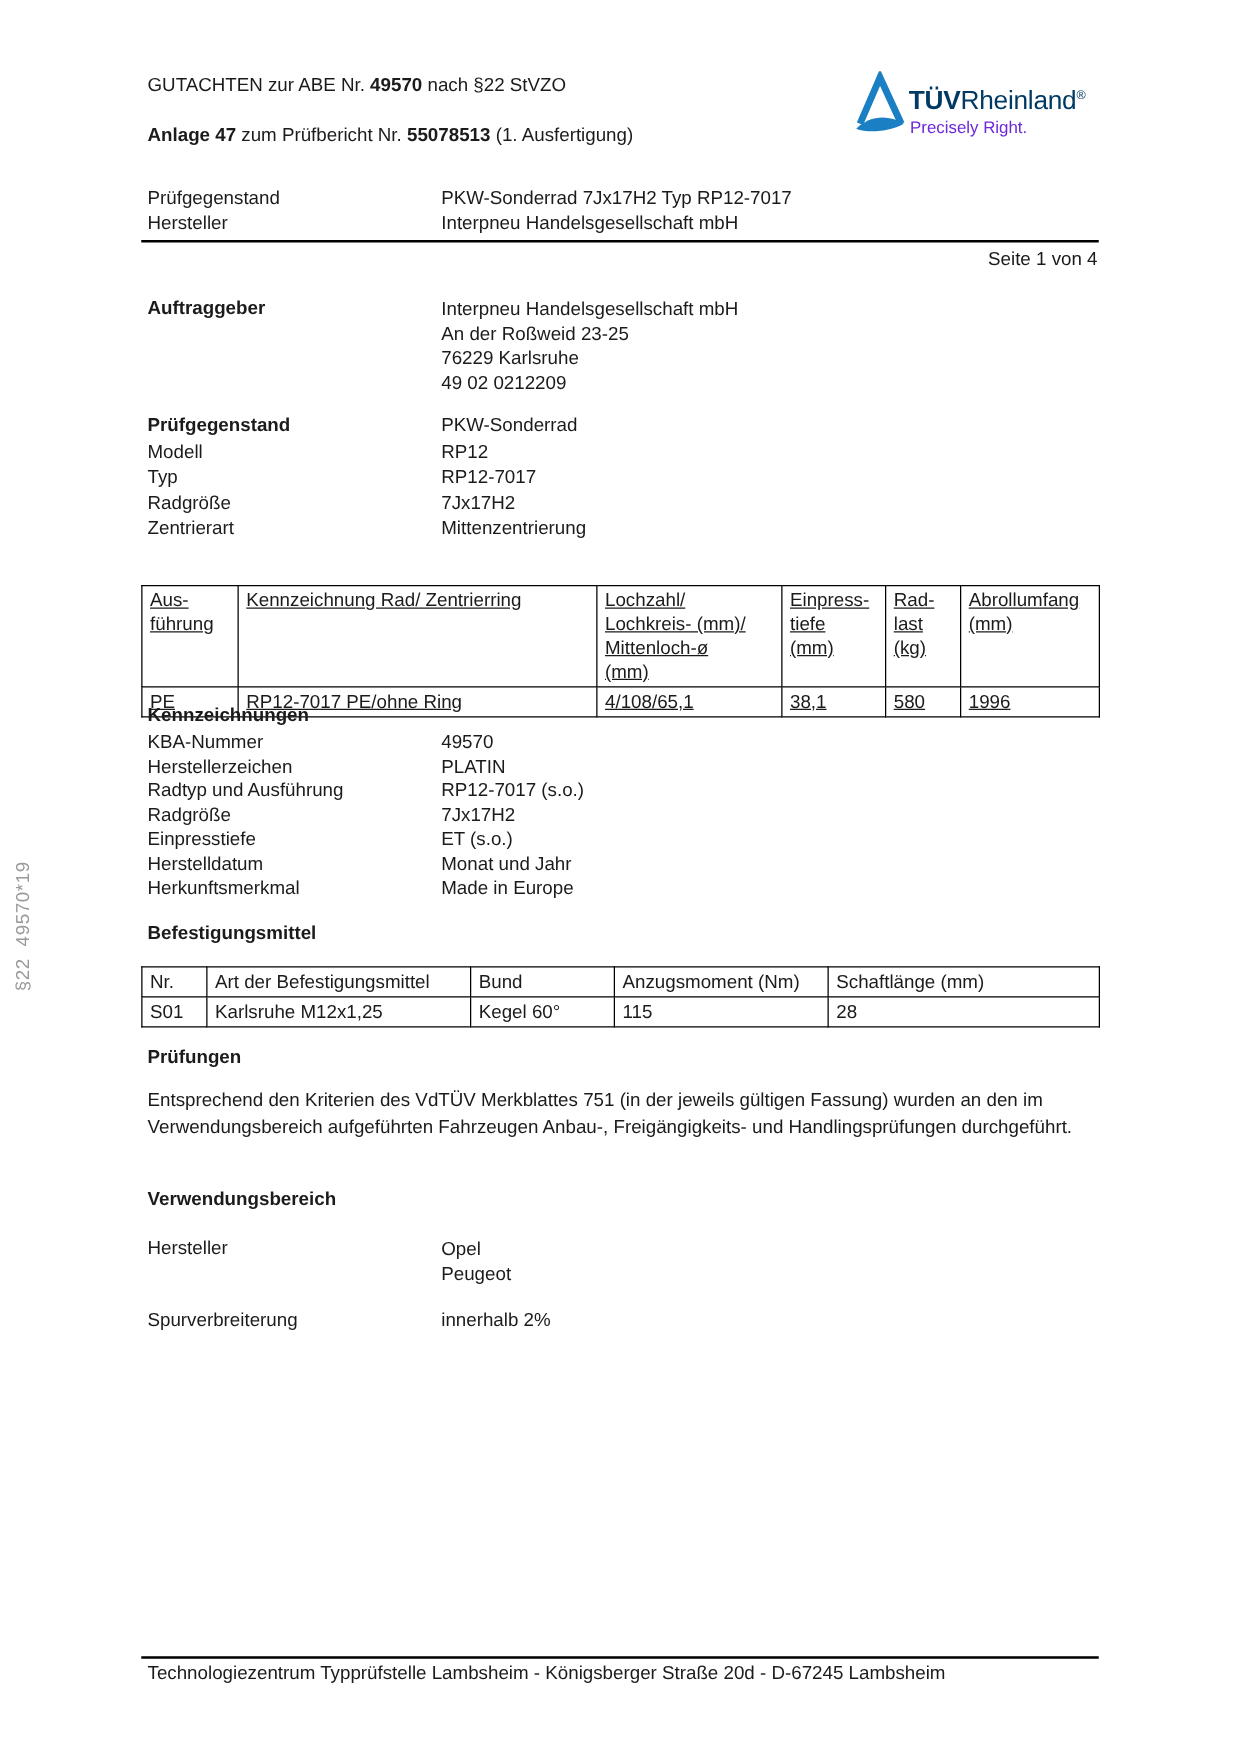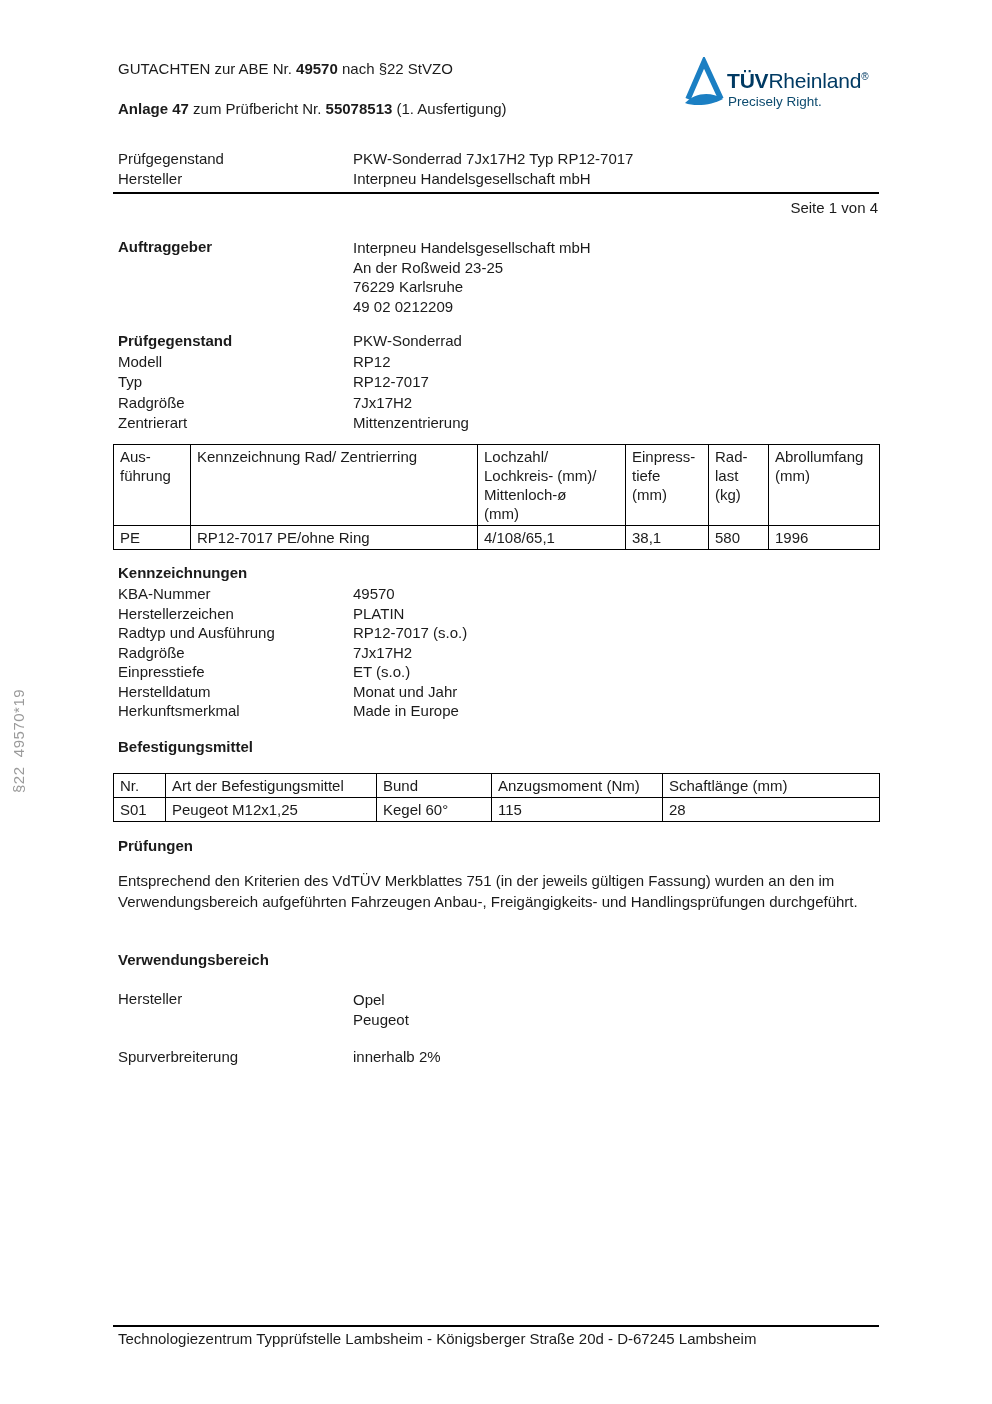--- a/index.html
+++ b/index.html
@@ -45,21 +45,21 @@
   .logo{position:absolute;left:683px;top:56px;width:220px;height:56px;text-align:right;}
   .logo-triangle{position:absolute;left:0;top:1px;}
   .logo-text{
     position:absolute;left:44px;top:13px;
     font-size:21px;color:#003a63;letter-spacing:-0.2px;white-space:nowrap;
   }
   .logo-text .tuv{font-weight:700;}
   .logo-text sup{font-size:10px;vertical-align:super;line-height:0;}
   .logo-tagline{
     position:absolute;left:45px;top:38px;
-    font-size:13.5px;color:#0c4a6e;
+    font-size:13.5px;color:#6d28d9;
   }
   .para{line-height:20.5px;}
   .right-align{text-align:right;}
 </style>
 </head>
 <body>
 
 <div class="page">
 
   <div class="watermark">§22  49570*19</div>
@@ -115,21 +115,21 @@
       <span class="klabel">Typ</span><span class="kvalue">RP12-7017</span>
     </div>
     <div class="kvrow" style="line-height:20.5px;">
       <span class="klabel">Radgröße</span><span class="kvalue">7Jx17H2</span>
     </div>
     <div class="kvrow" style="line-height:20.5px;">
       <span class="klabel">Zentrierart</span><span class="kvalue">Mittenzentrierung</span>
     </div>
   </div>
 
-  <table class="abs" style="left:113px;top:444px;width:766px;">
+  <table class="abs" style="left:113px;top:468px;width:766px;text-decoration:underline;">
     <colgroup>
       <col style="width:77px">
         <col style="width:287px">
         <col style="width:148px">
         <col style="width:83px">
         <col style="width:60px">
         <col style="width:111px">
     </colgroup>
     <tbody>
         <tr>
@@ -199,21 +199,21 @@
     <tbody>
         <tr>
       <th>Nr.</th>
       <th>Art der Befestigungsmittel</th>
       <th>Bund</th>
       <th>Anzugsmoment (Nm)</th>
       <th>Schaftlänge (mm)</th>
     </tr>
     <tr>
       <td>S01</td>
-      <td>Peugeot M12x1,25</td>
+      <td>Karlsruhe M12x1,25</td>
       <td>Kegel 60°</td>
       <td>115</td>
       <td>28</td>
     </tr>
   </tbody>
     </table>
 
   <div class="abs section-title" style="left:118px;top:836px;">Prüfungen</div>
   <div class="abs para" style="left:118px;top:871px;width:752px;">Entsprechend den Kriterien des VdTÜV Merkblattes 751 (in der jeweils gültigen Fassung) wurden an den im Verwendungsbereich aufgeführten Fahrzeugen Anbau-, Freigängigkeits- und Handlingsprüfungen durchgeführt.</div>
 

